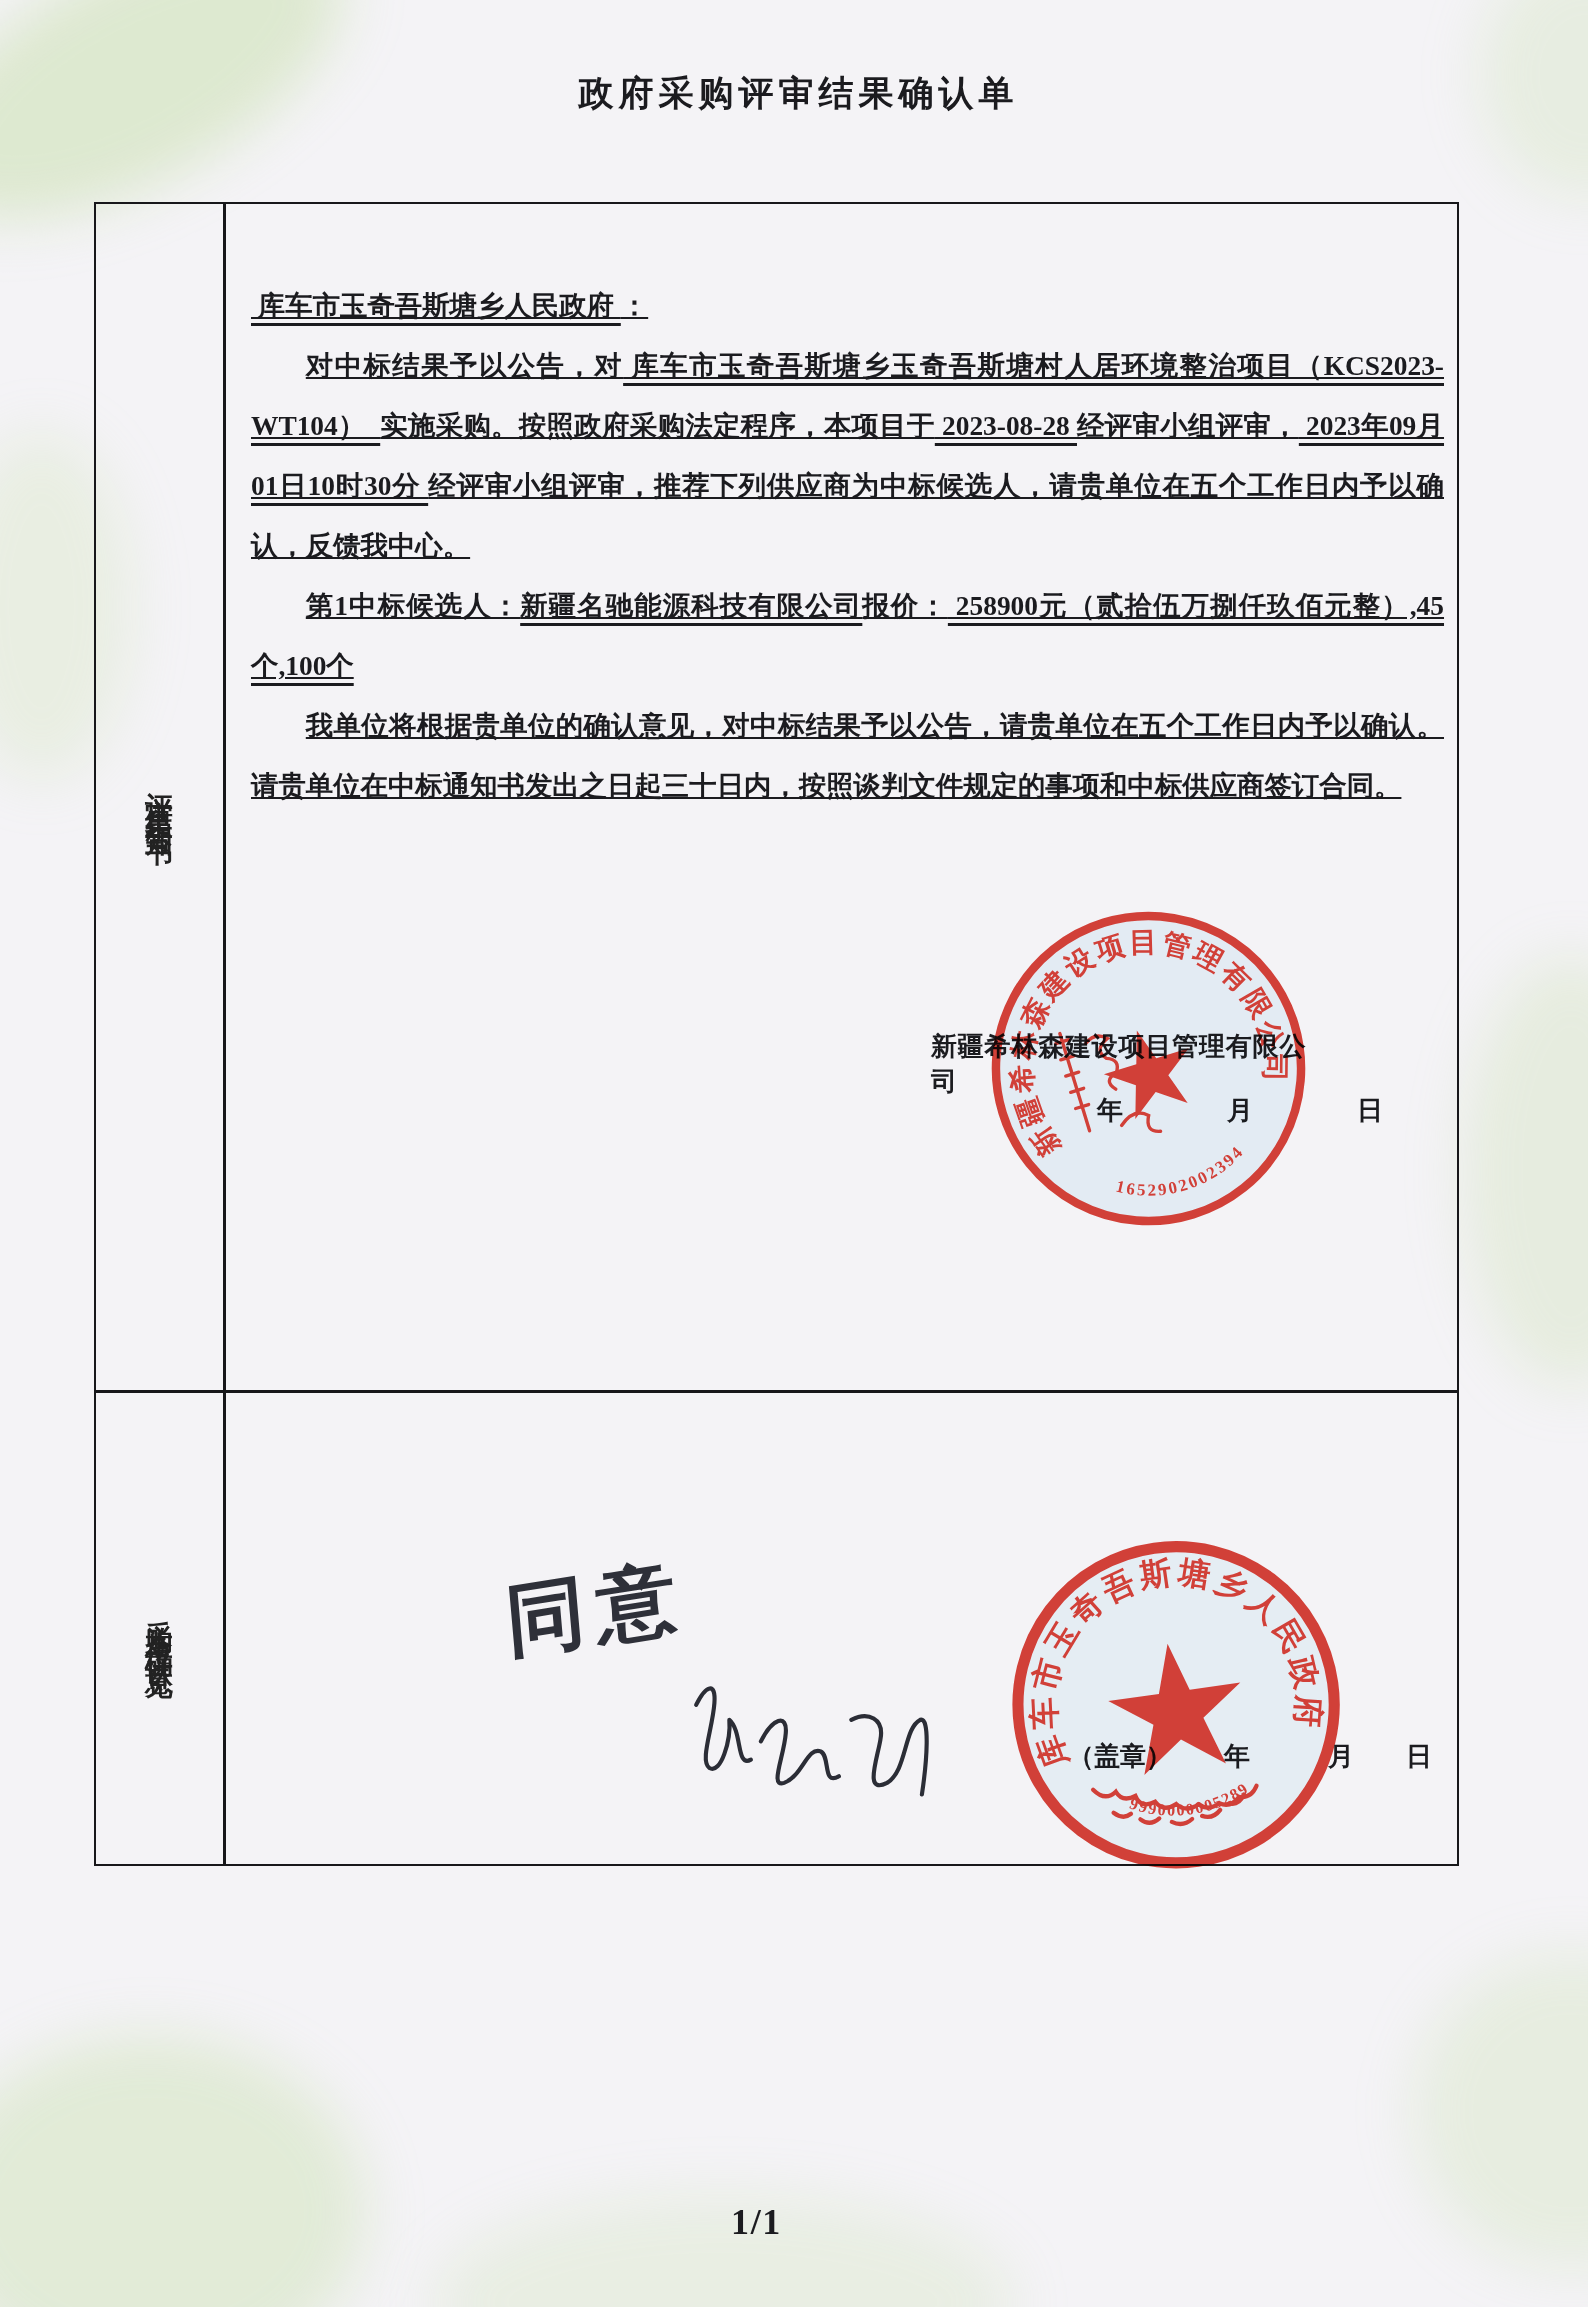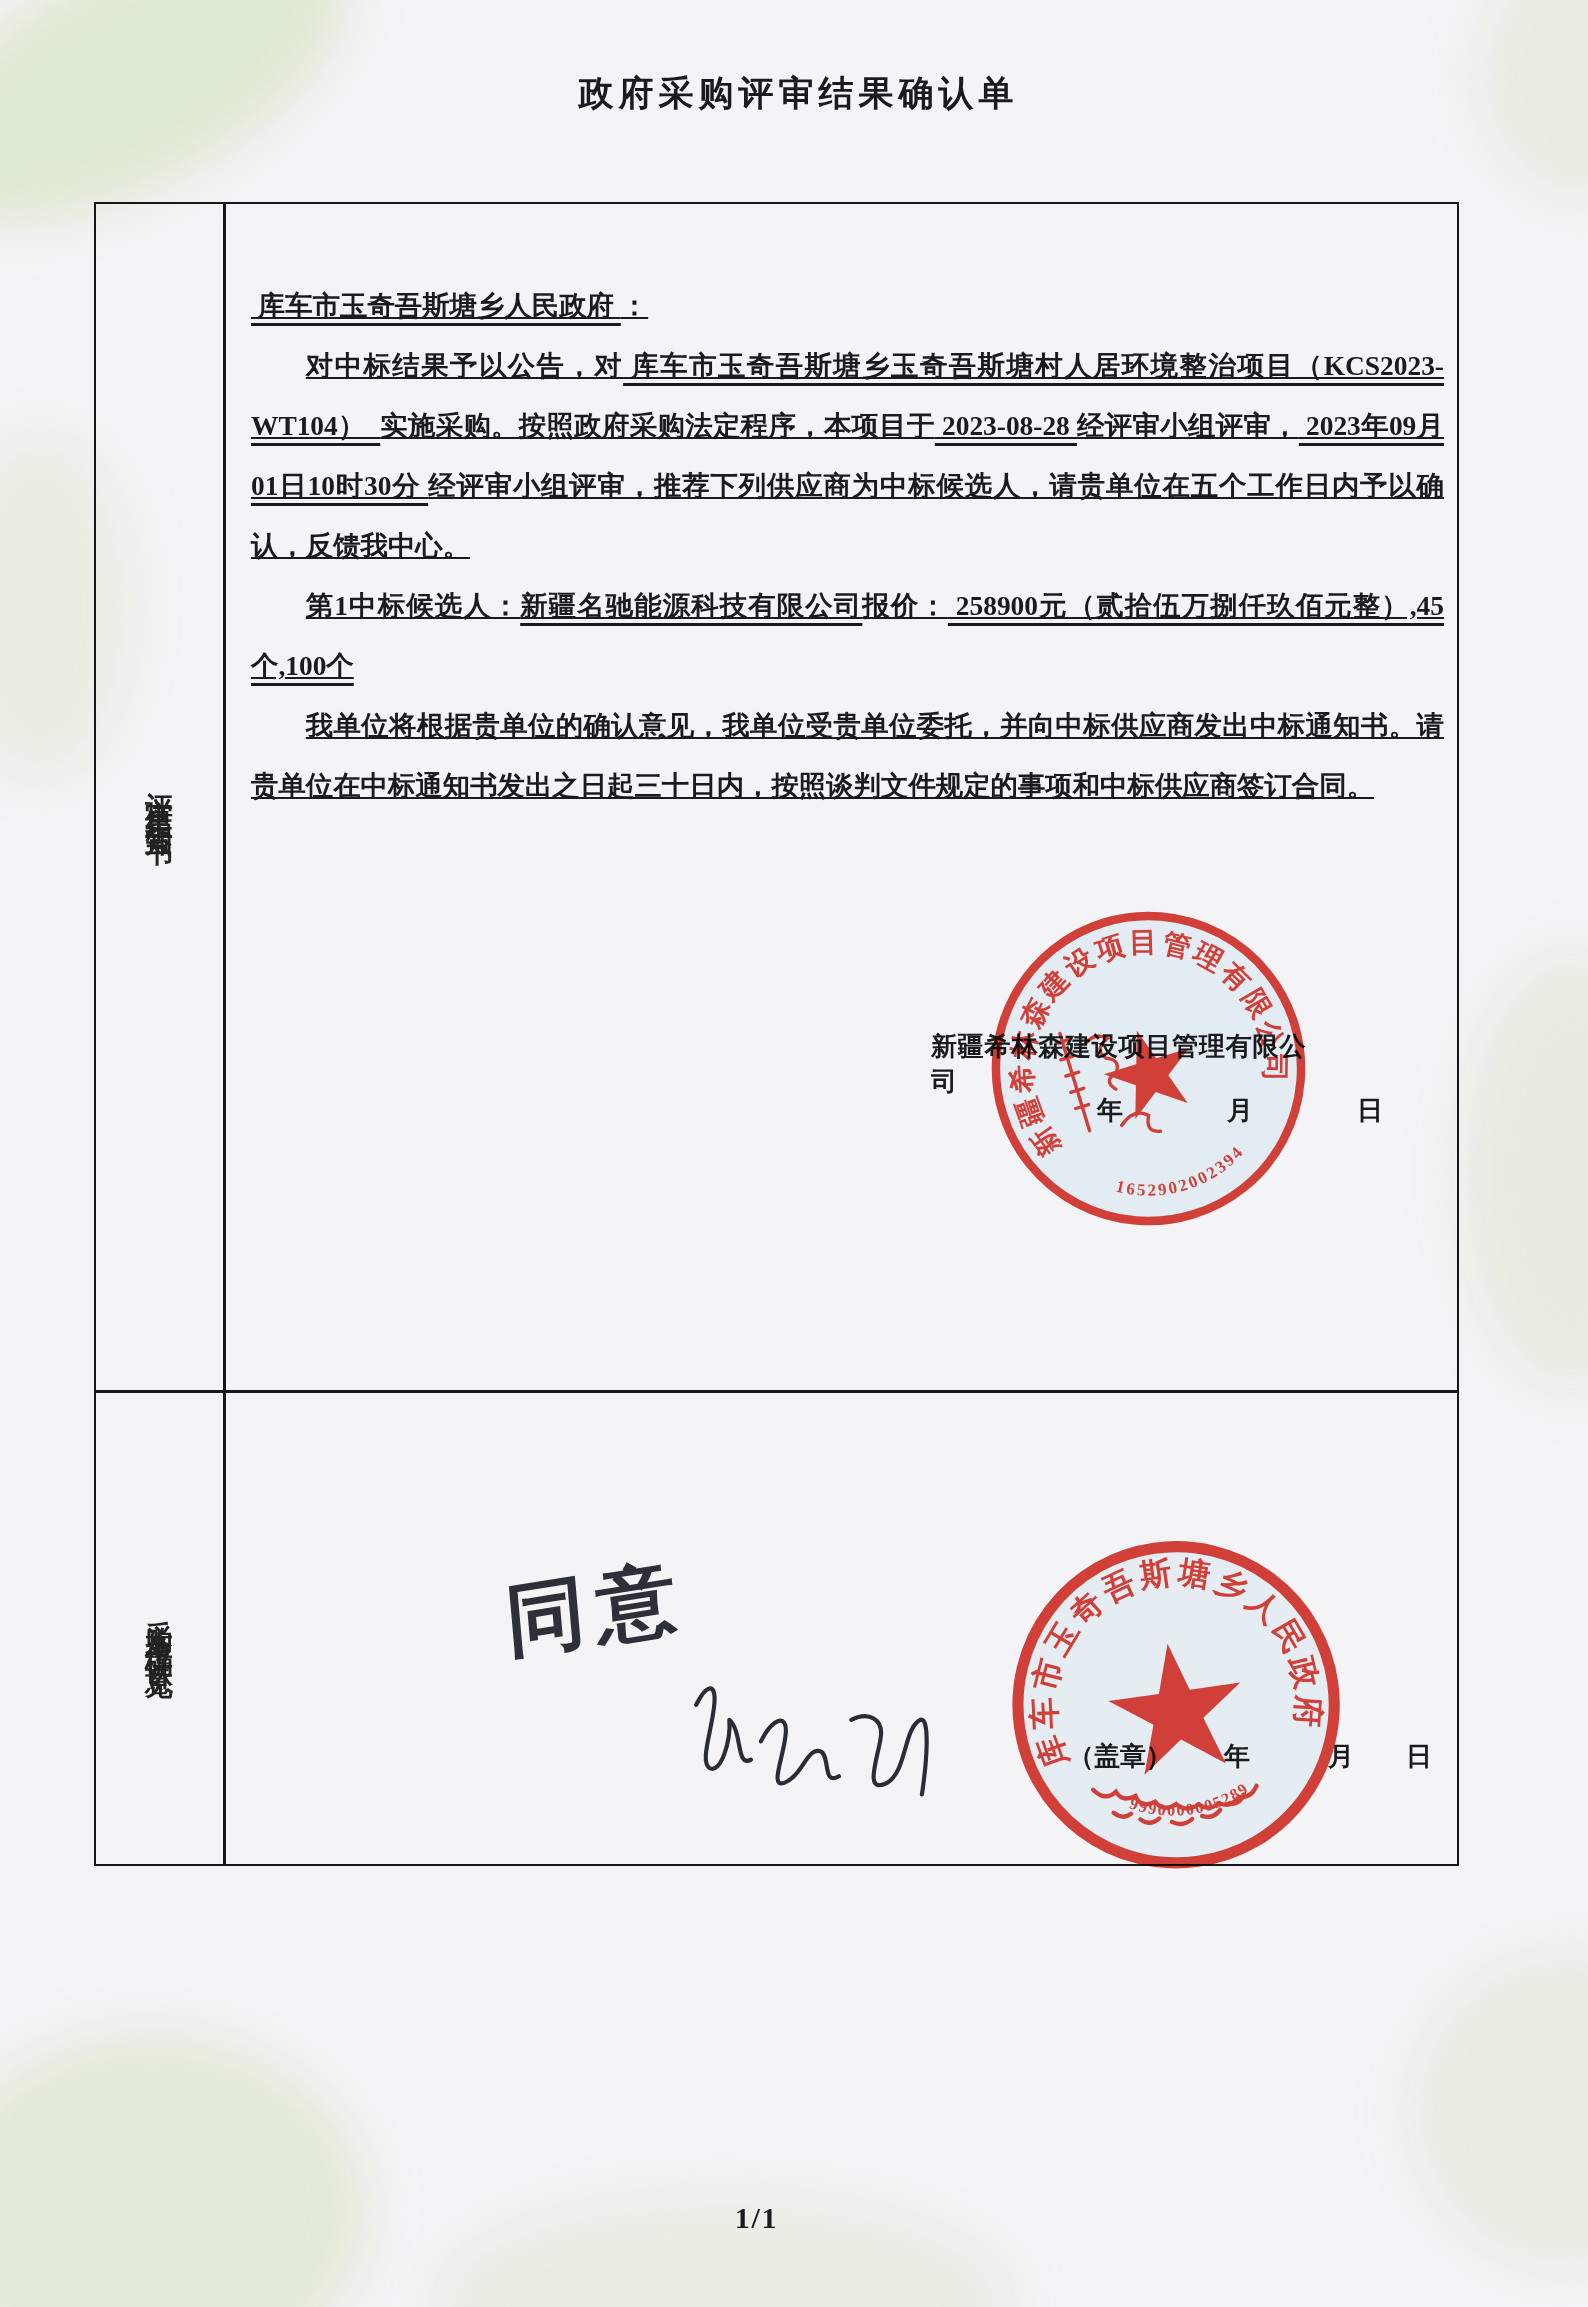--- a/index.html
+++ b/index.html
@@ -69,21 +69,21 @@
   .handwriting {
     position:absolute; left:505px; top:1556px;
     font-size:80px; font-weight:700; color:#2e3039;
     transform:rotate(-9deg) skewX(-4deg); letter-spacing:11.6px;
     font-family:"DejaVu Serif","Liberation Serif",serif;
   }
   .signature { position:absolute; left:681px; top:1670px; width:266px; height:166px; }
 
   .page-footer {
     position:absolute; left:0; top:2201px; width:1513px;
-    text-align:center; font-size:30px; font-weight:600; letter-spacing:1.7px;
+    text-align:center; font-size:36px; font-weight:600; letter-spacing:1.7px;
   }
 </style>
 </head>
 <body>
 
 <div class="sheet">
 
   <div class="blob b1"></div>
   <div class="blob b2"></div>
   <div class="blob b3"></div>
@@ -104,21 +104,21 @@
   <div class="notice-body">
     <div class="salutation-line">
       <span class="u">&nbsp;库车市玉奇吾斯塘乡人民政府&nbsp;</span><span>：</span>
     </div>
     <p class="p-indent">
       <span>对中标结果予以公告，对</span><span class="u">&nbsp;库车市玉奇吾斯塘乡玉奇吾斯塘村人居环境整治项目（KCS2023-WT104）&nbsp;&nbsp;</span><span>实施采购。按照政府采购法定程序，本项目于</span><span class="u">&nbsp;2023-08-28&nbsp;</span><span>经评审小组评审，</span><span class="u">&nbsp;2023年09月01日10时30分&nbsp;</span><span>经评审小组评审，推荐下列供应商为中标候选人，请贵单位在五个工作日内予以确认，反馈我中心。</span>
     </p>
     <p class="p-indent">
       <span>第1中标候选人：</span><span class="u">新疆名驰能源科技有限公司</span><span>报价：</span><span class="u">&nbsp;258900元（贰拾伍万捌仟玖佰元整）,45个,100个</span>
     </p>
-    <p class="p-indent">我单位将根据贵单位的确认意见，我单位受贵单位委托，并向中标供应商发出中标通知书。请贵单位在中标通知书发出之日起三十日内，按照谈判文件规定的事项和中标供应商签订合同。</p>
+    <p class="p-indent">我单位将根据贵单位的确认意见，对中标结果予以公告，请贵单位在五个工作日内予以确认。请贵单位在中标通知书发出之日起三十日内，按照谈判文件规定的事项和中标供应商签订合同。</p>
   </div>
 
   <div class="sign-company">新疆希林森建设项目管理有限公司</div>
   <div class="sign-date-1">年　　　　月　　　　日</div>
 
   <svg class="stamp stamp-1" viewBox="0 0 400 400">
     <defs>
       <path id="s1ring" d="M80.5,269 A138,138 0 1,1 319.5,269" fill="none"></path>
       <path id="s1code" d="M70,275 A150,150 0 0,0 330,275" fill="none"></path>
     </defs>

